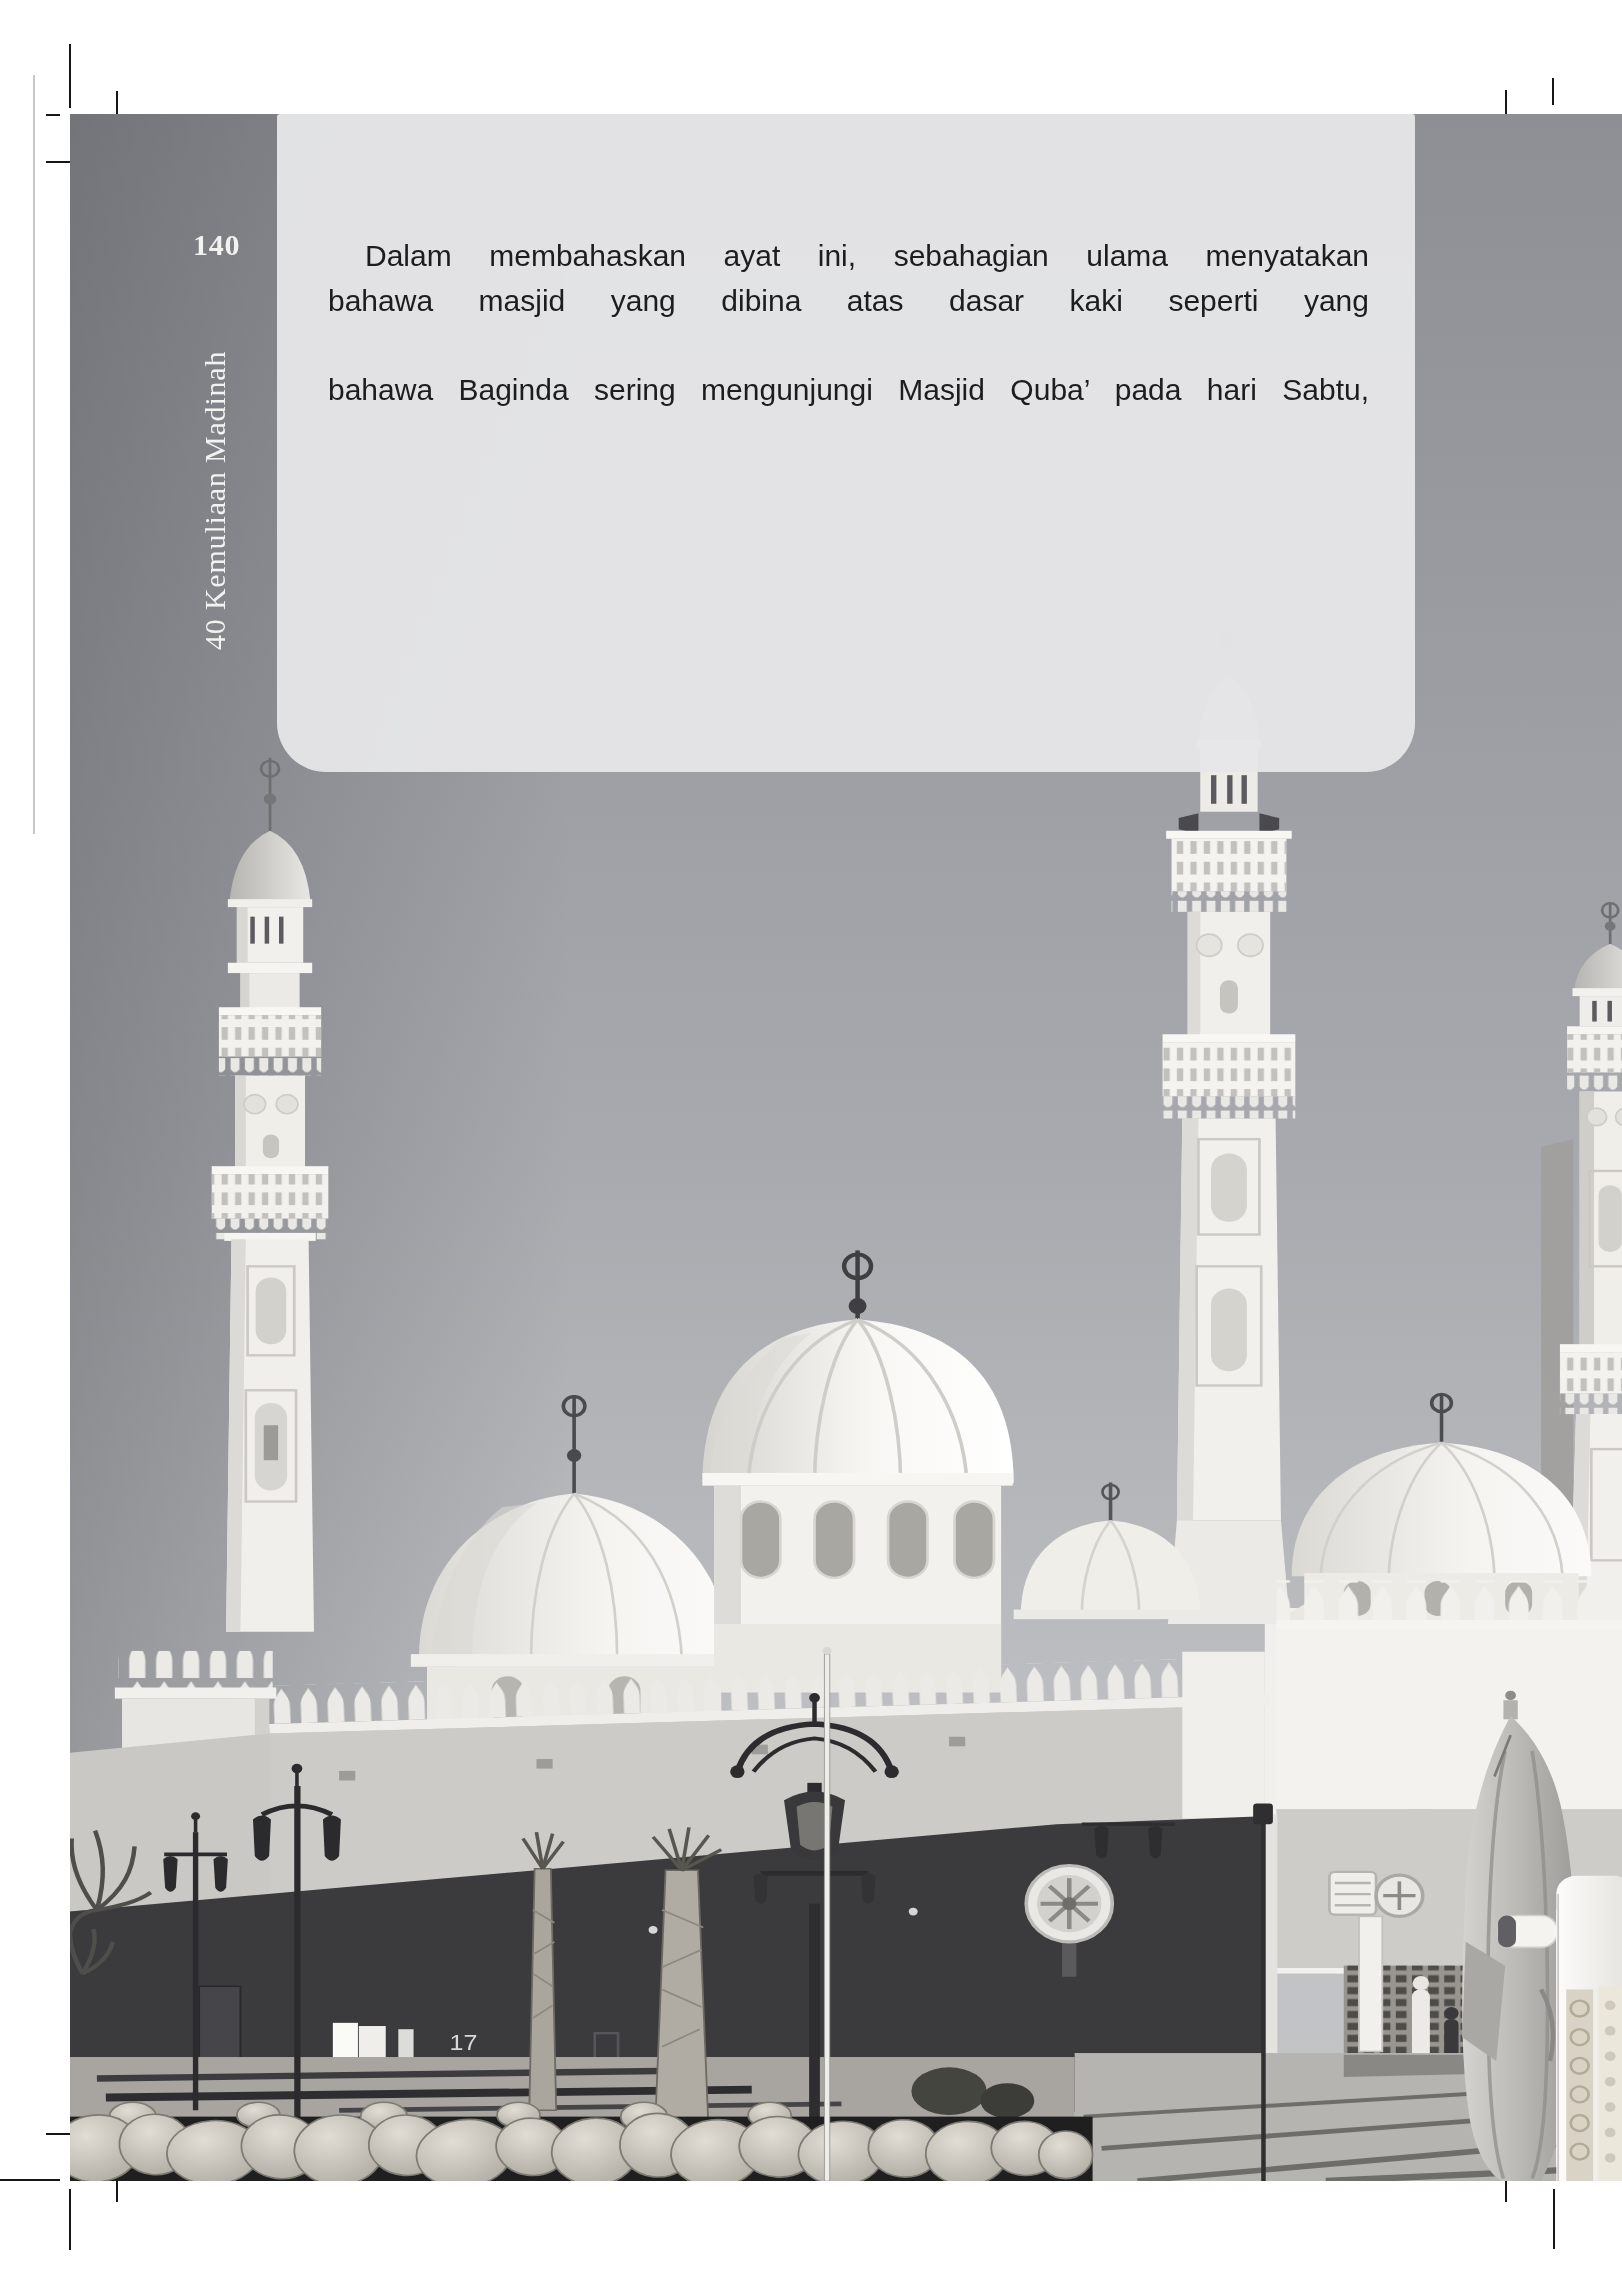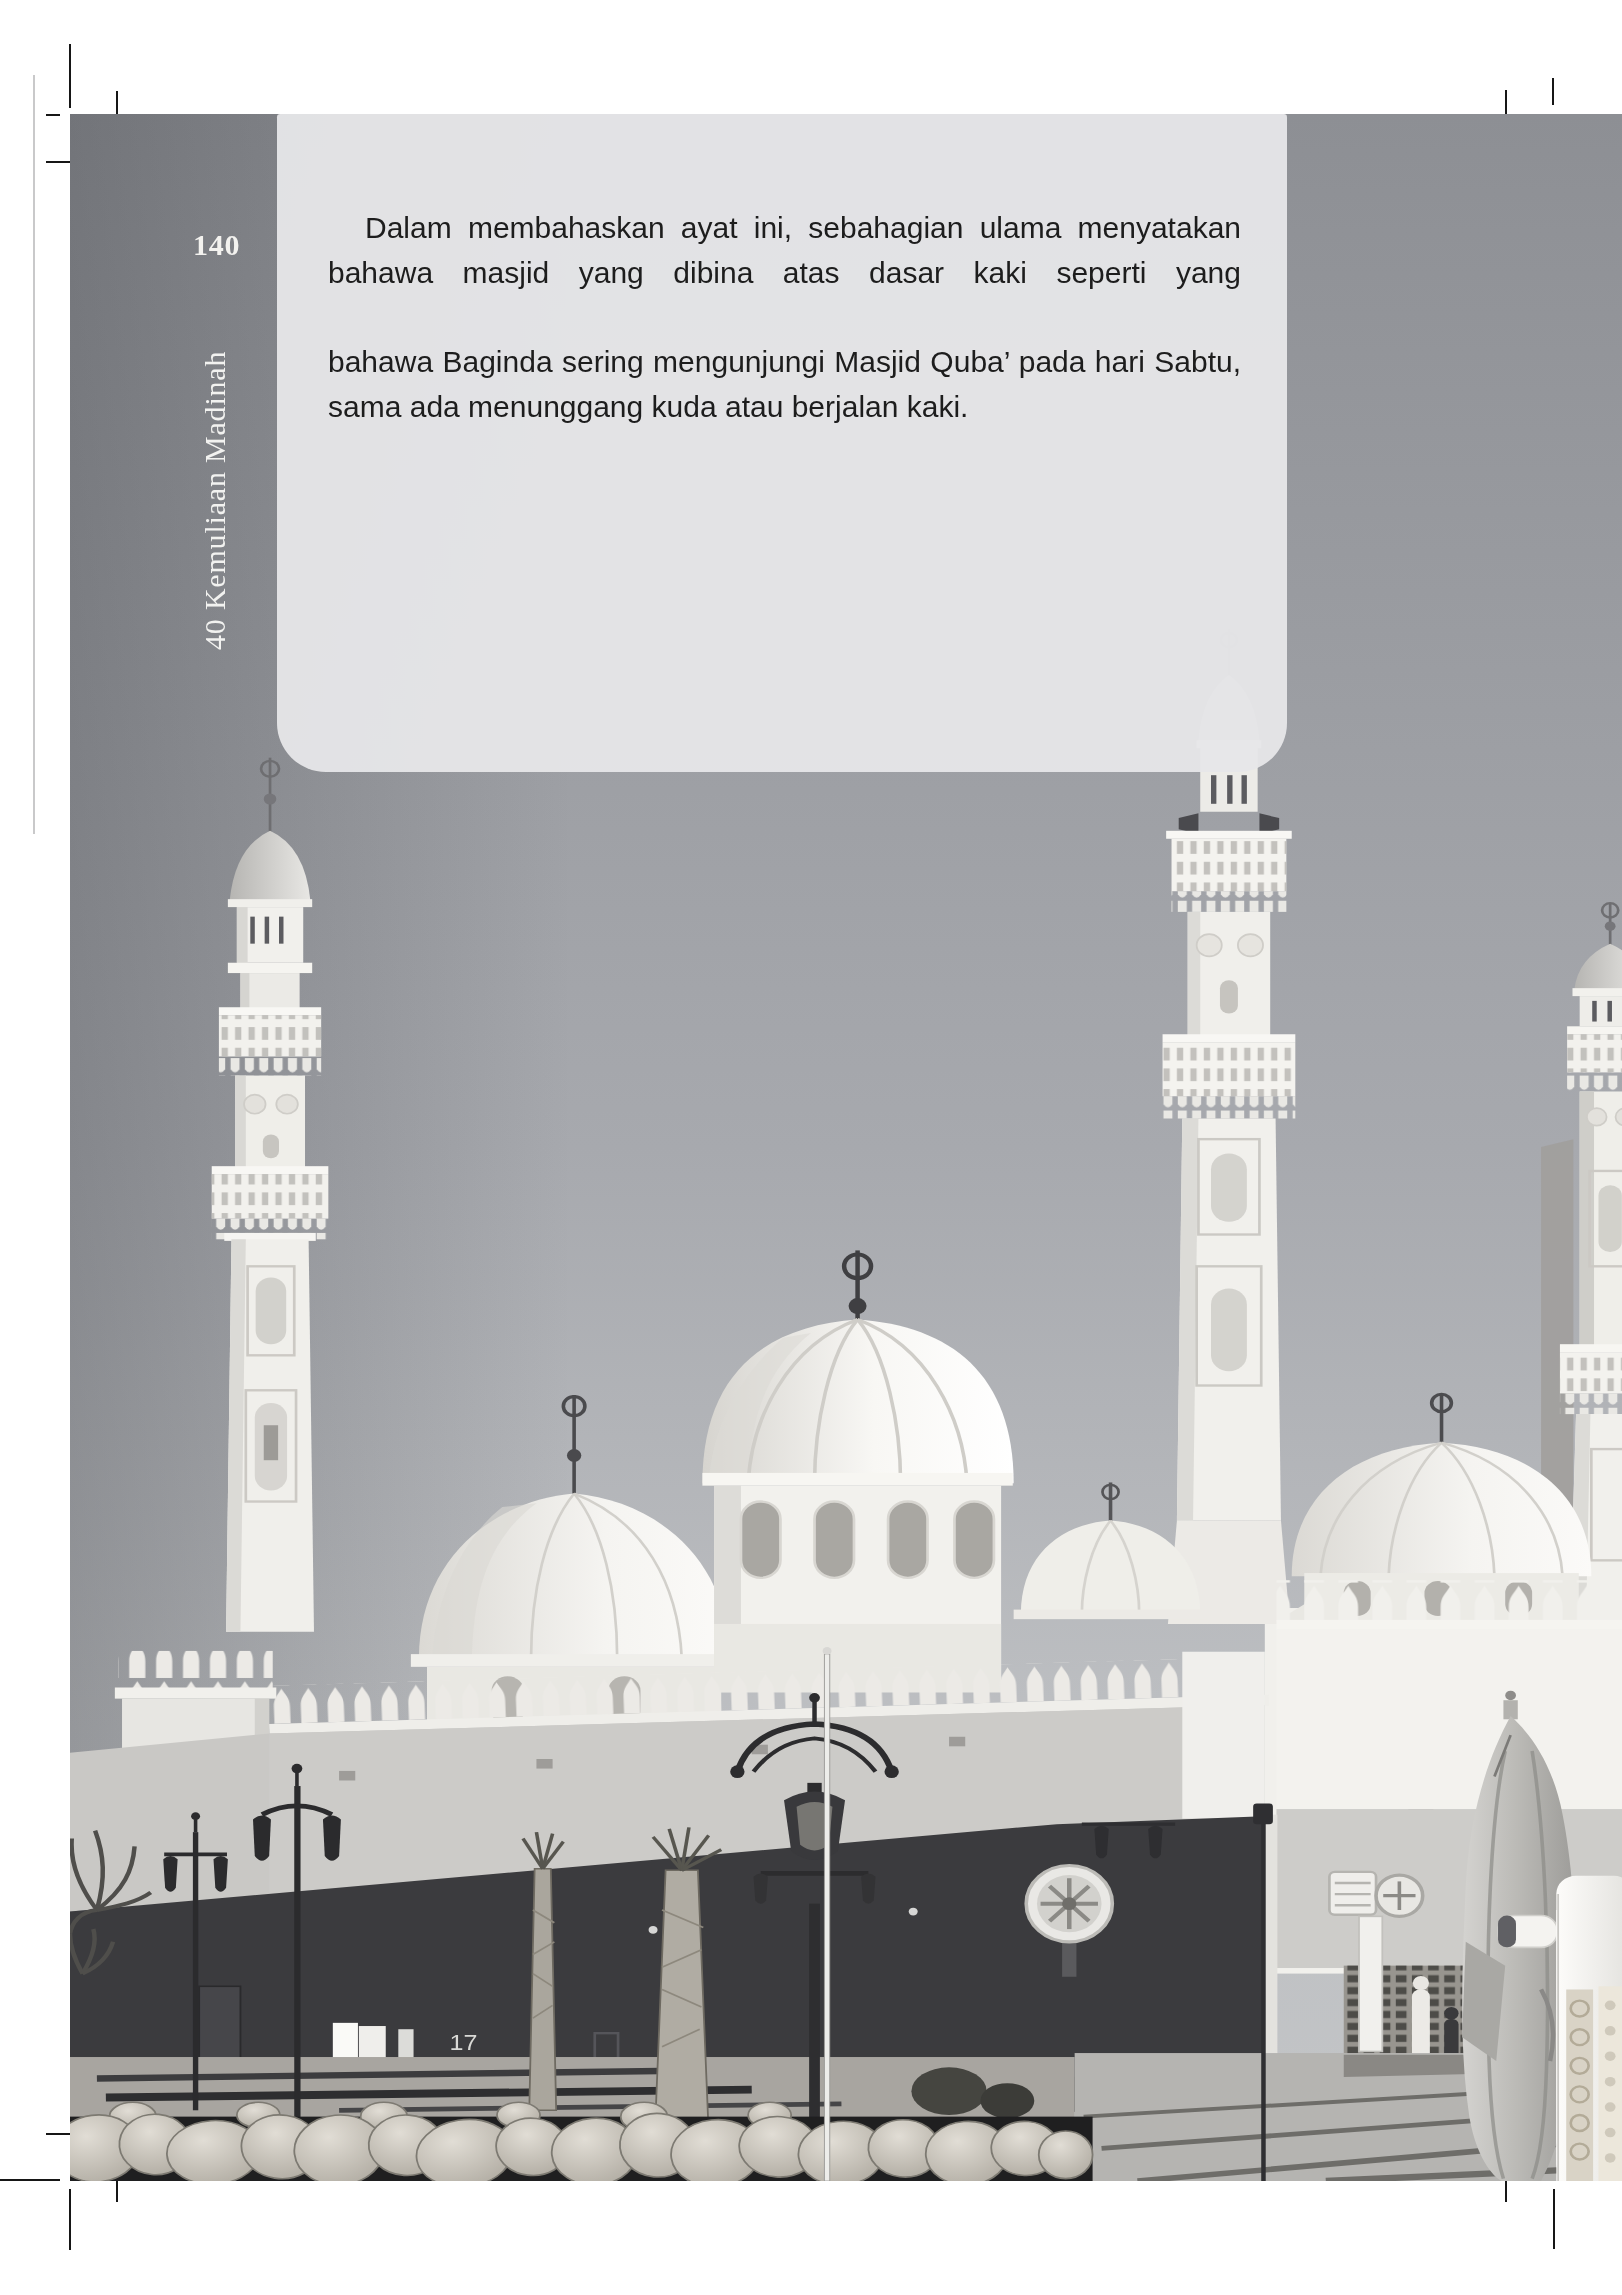--- a/index.html
+++ b/index.html
@@ -1,22 +1,22 @@
 <!DOCTYPE html>
 <html style="font-size:12.7px"><head>
 <meta charset="utf-8">
 <style>
   html,body{margin:0;padding:0;background:#ffffff;}
   .page{position:relative;width:1623px;height:2295px;background:#ffffff;overflow:hidden;
         font-family:"Liberation Sans",sans-serif;}
   .photo{position:absolute;left:70px;top:114px;width:1620px;height:2067px;}
   .photo svg{display:block;width:100%;height:100%;}
-  .textbox{position:absolute;left:277px;top:114px;width:1010px;height:658px;box-sizing:border-box;
+  .textbox{position:absolute;left:277px;top:114px;width:1138px;height:658px;box-sizing:border-box;
            background:rgba(231,231,233,0.95);border-radius:3.2px 3.2px 49px 49px;
-           padding:91px 46px 0 51px;}
+           padding:119px 46px 0 51px;}
   .para{margin:0;}
   .para + .para{margin-top:44px;}
   .tline{font-size:30px;line-height:45px;color:#1d1d1d;text-align:justify;text-align-last:justify;}
   .tline.last{text-align-last:left;}
   .tline.first{text-indent:37px;}
   .page-number{position:absolute;left:193px;top:228px;font-family:"Liberation Serif",serif;
                font-weight:600;font-size:30px;color:#f3f2ef;letter-spacing:0.8px;}
   .side-title{position:absolute;left:198px;top:650px;transform-origin:0 0;transform:rotate(-90deg);
               font-family:"Liberation Serif",serif;font-size:30px;letter-spacing:0.8px;color:#f2f2f0;
               white-space:nowrap;}
@@ -552,18 +552,17 @@
   <div class="page-number">140</div>
   <div class="side-title">40 Kemuliaan Madinah</div>
 
   <div class="textbox">
       <div class="para">
         <div class="tline first">Dalam membahaskan ayat ini, sebahagian ulama menyatakan</div>
         <div class="tline">bahawa masjid yang dibina atas dasar kaki seperti yang</div>
       </div>
       <div class="para">
         <div class="tline">bahawa Baginda sering mengunjungi Masjid Quba’ pada hari Sabtu,</div>
-        <div class="tline last">sama ada menunggang kuda atau berjalan kaki.</div>
       </div>
     </div>
 
 </div>
 
 
 </body></html>

